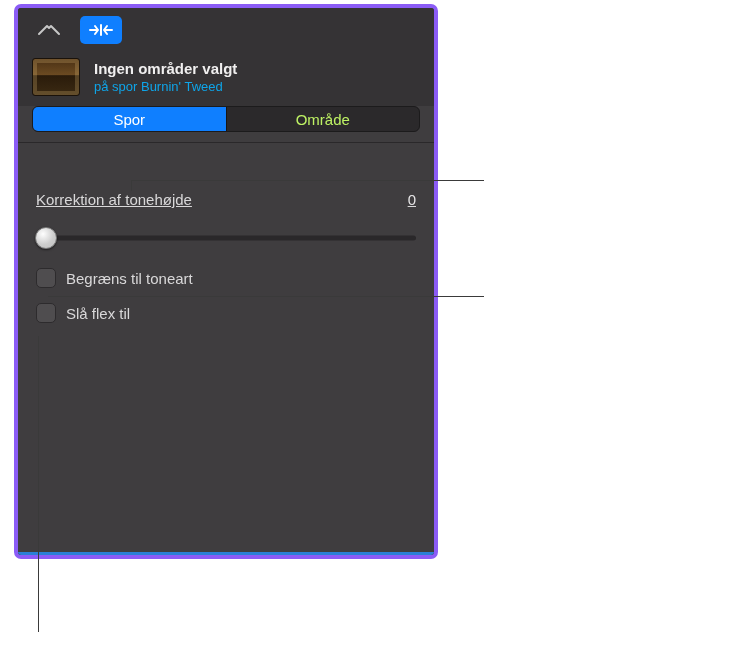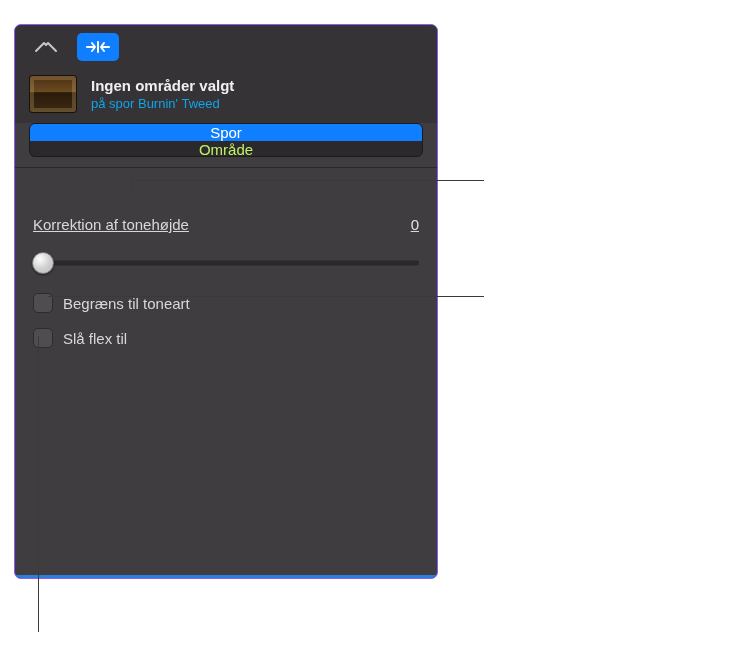--- a/index.html
+++ b/index.html
@@ -10,25 +10,25 @@
     body {
       background: #ffffff;
       font-family: -apple-system, "Helvetica Neue", Helvetica, Arial, sans-serif;
       width: 750px;
       height: 652px;
       position: relative;
     }
     .panel {
       position: absolute;
       left: 14px;
-      top: 24px;
+      top: 4px;
       width: 424px;
       height: 555px;
       background: #3f3d3f;
-      border: 1px solid #8b5cf6;
+      border: 4px solid #8b5cf6;
       border-radius: 7px;
       overflow: hidden;
       color: #d4d3d4;
     }
     .panel::after {
       content: "";
       position: absolute;
       left: 0; right: 0; bottom: 0;
       height: 3px;
       background: #2a7fd6;
@@ -84,22 +84,21 @@
       color: #0ea5e9;
       font-size: 13px;
     }
     .seg {
       display: flex;
       margin: 0 14px 10px 14px;
       background: #2b292b;
       border: 1px solid #1c1b1c;
       border-radius: 6px;
       overflow: hidden;
-      height: 34px;
-      flex-direction: column;
+      height: 26px;
     }
     .seg-btn {
       flex: 1;
       display: flex;
       align-items: center;
       justify-content: center;
       font-size: 15px;
       color: #bef264;
       cursor: pointer;
     }

